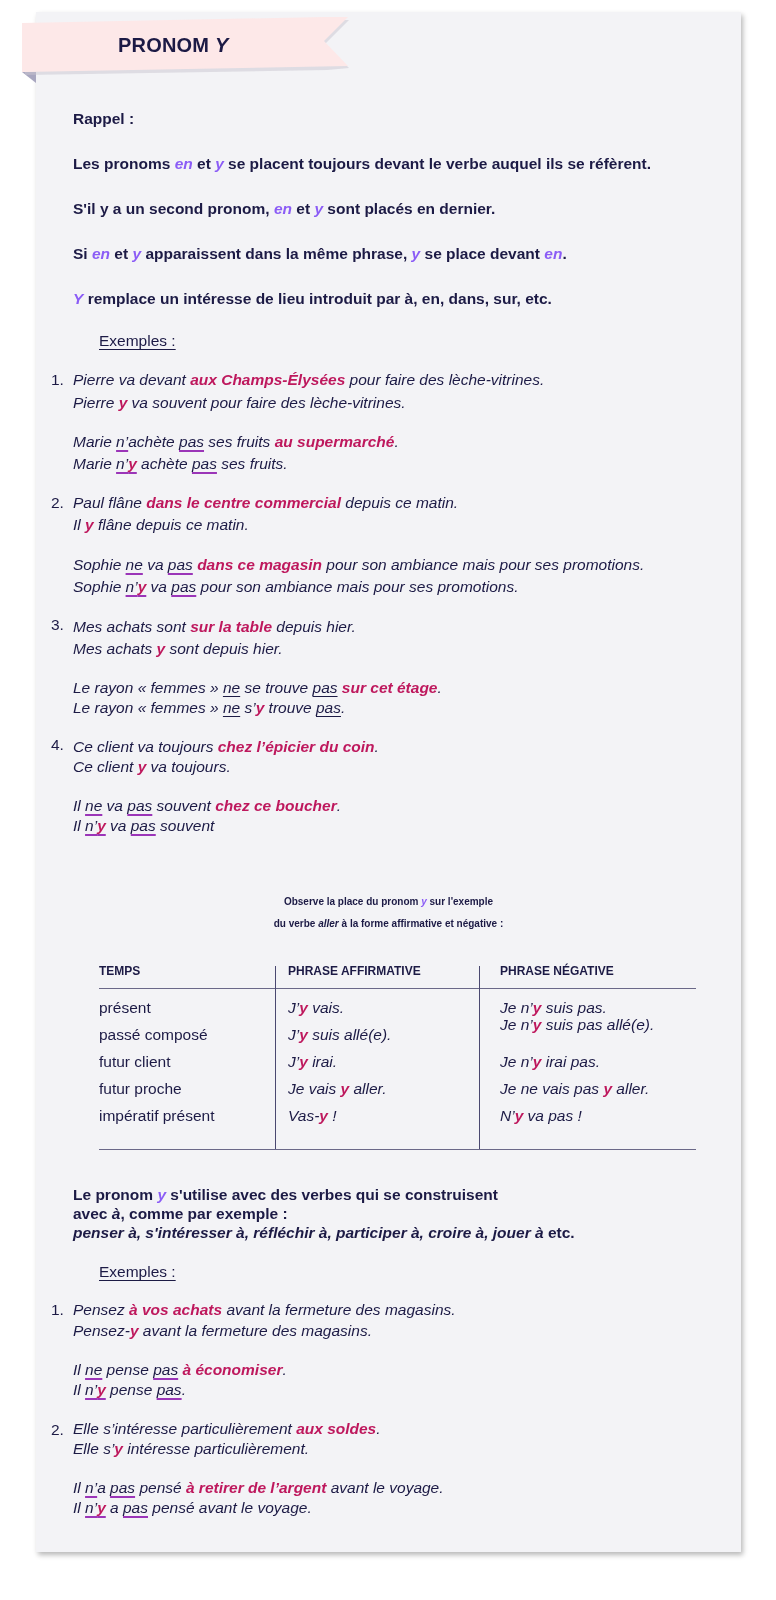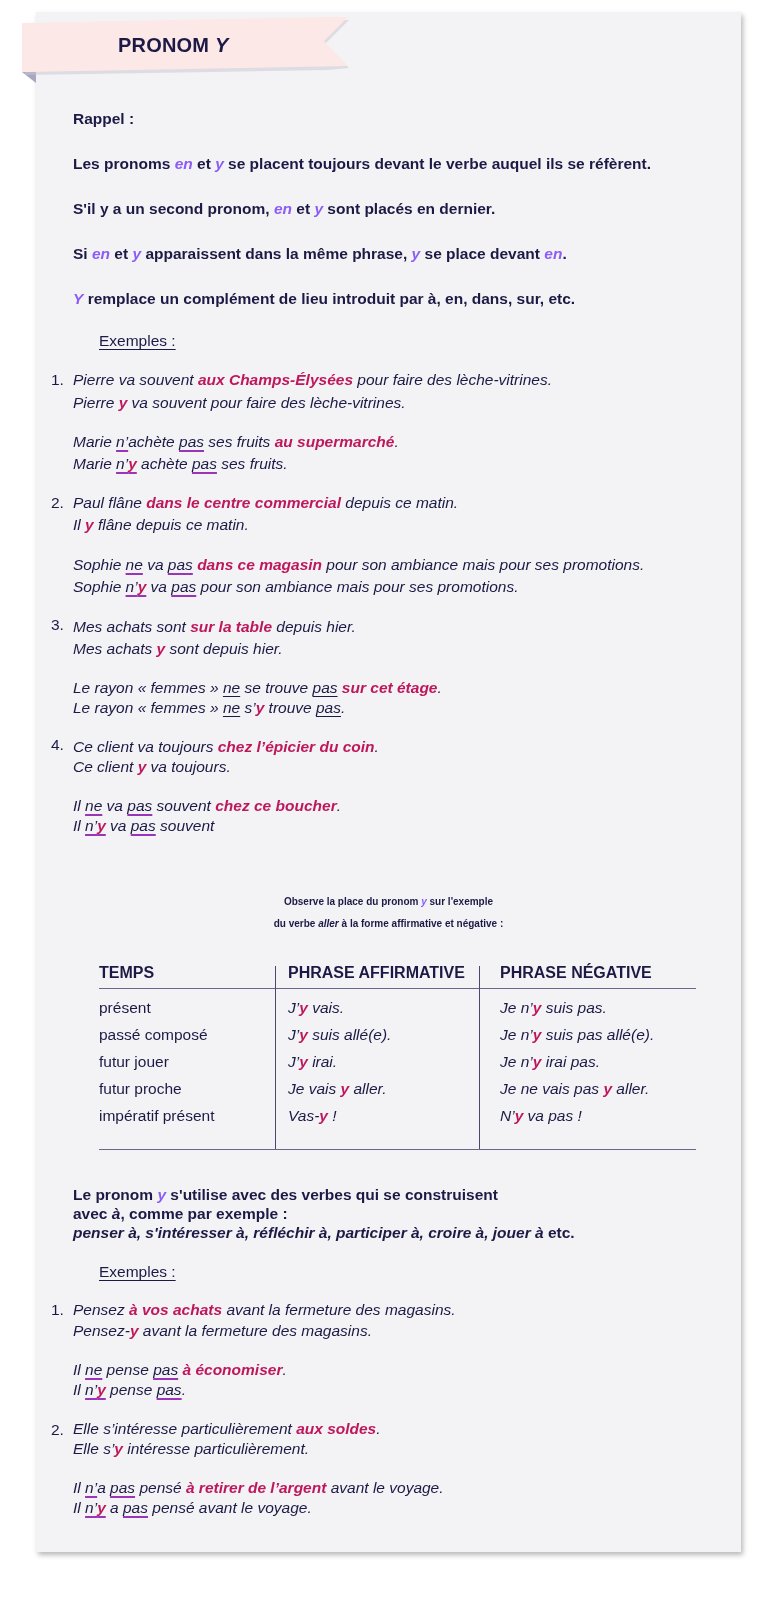--- a/index.html
+++ b/index.html
@@ -16,21 +16,21 @@
   .b { font-weight: bold; }
   .it { font-style: italic; }
   .p { color: #8b5cf6; }
   .pb { color: #be185d; font-weight: bold; }
   .u { text-decoration: underline; text-decoration-color: #9b35b8; text-underline-offset: 3px; text-decoration-thickness: 1.5px; }
   .ud { text-decoration: underline; text-decoration-color: #1c1a45; text-underline-offset: 3px; text-decoration-thickness: 1.2px; }
   .ul { text-decoration: underline; text-underline-offset: 3px; margin-left: 26px; }
   .num { position: absolute; left: 51px; font-size: 15.5px; line-height: 20px; }
   .center { position: absolute; left: 36px; width: 705px; text-align: center; font-size: 10px; font-weight: bold; line-height: 22px; }
   .tbl { position: absolute; left: 99px; top: 960px; width: 597px; height: 191px; }
-  .th { position: absolute; top: 4px; font-size: 16px; font-weight: bold; }
+  .th { position: absolute; top: 4px; font-size: 12px; font-weight: bold; }
   .hline { position: absolute; left: 0; width: 597px; height: 1px; background: #6a6888; }
   .vline { position: absolute; width: 1px; background: #4a4870; }
   .cell { position: absolute; font-size: 15.5px; line-height: 20px; white-space: nowrap; }
   .cell.it { font-style: italic; }
 </style>
 </head>
 <body>
 
 <div class="card"></div>
 
@@ -44,26 +44,26 @@
 </div>
 
 <div class="txt b" style="top:109px">Rappel :</div>
 
 <div class="txt b" style="top:154px"><span>Les pronoms </span><span class="p it">en</span><span> et </span><span class="p it">y</span><span> se placent toujours devant le verbe auquel ils se réfèrent.</span></div>
 
 <div class="txt b" style="top:199px"><span>S'il y a un second pronom, </span><span class="p it">en</span><span> et </span><span class="p it">y</span><span> sont placés en dernier.</span></div>
 
 <div class="txt b" style="top:244px"><span>Si </span><span class="p it">en</span><span> et </span><span class="p it">y</span><span> apparaissent dans la même phrase, </span><span class="p it">y</span><span> se place devant </span><span class="p it">en</span><span>.</span></div>
 
-<div class="txt b" style="top:289px"><span class="p it">Y</span><span> remplace un complément de lieu introduit par à, en, dans, sur, etc.</span></div>
+<div class="txt b" style="top:289px"><span class="p it">Y</span><span> remplace un intéresse de lieu introduit par à, en, dans, sur, etc.</span></div>
 
 <div class="txt ul" style="top:331px">Exemples :</div>
 
 <div class="num" style="top:370px">1.</div>
-<div class="txt it" style="top:370px"><span>Pierre va souvent </span><span class="pb">aux Champs-Élysées</span><span> pour faire des lèche-vitrines.</span></div>
+<div class="txt it" style="top:370px"><span>Pierre va devant </span><span class="pb">aux Champs-Élysées</span><span> pour faire des lèche-vitrines.</span></div>
 <div class="txt it" style="top:393px"><span>Pierre </span><span class="pb">y</span><span> va souvent pour faire des lèche-vitrines.</span></div>
 <div class="txt it" style="top:432px"><span>Marie </span><span class="u">n’</span><span>achète </span><span class="u">pas</span><span> ses fruits </span><span class="pb">au supermarché</span><span>.</span></div>
 <div class="txt it" style="top:454px"><span>Marie </span><span class="u"><span>n’</span><span class="pb">y</span></span><span> achète </span><span class="u">pas</span><span> ses fruits.</span></div>
 
 <div class="num" style="top:493px">2.</div>
 <div class="txt it" style="top:493px"><span>Paul flâne </span><span class="pb">dans le centre commercial</span><span> depuis ce matin.</span></div>
 <div class="txt it" style="top:515px"><span>Il </span><span class="pb">y</span><span> flâne depuis ce matin.</span></div>
 <div class="txt it" style="top:555px"><span>Sophie </span><span class="u">ne</span><span> va </span><span class="u">pas</span><span> </span><span class="pb">dans ce magasin</span><span> pour son ambiance mais pour ses promotions.</span></div>
 <div class="txt it" style="top:577px"><span>Sophie </span><span class="u"><span>n’</span><span class="pb">y</span></span><span> va </span><span class="u">pas</span><span> pour son ambiance mais pour ses promotions.</span></div>
 
@@ -90,23 +90,23 @@
   <div class="hline" style="top:189px"></div>
   <div class="vline" style="left:176px; top:6px; height:183px"></div>
   <div class="vline" style="left:380px; top:6px; height:183px"></div>
 
   <div class="cell" style="left:0; top:38px">présent</div>
   <div class="cell it" style="left:189px; top:38px"><span>J’</span><span class="pb">y</span><span> vais.</span></div>
   <div class="cell it" style="left:401px; top:38px"><span>Je n’</span><span class="pb">y</span><span> suis pas.</span></div>
 
   <div class="cell" style="left:0; top:65px">passé composé</div>
   <div class="cell it" style="left:189px; top:65px"><span>J’</span><span class="pb">y</span><span> suis allé(e).</span></div>
-  <div class="cell it" style="left:401px; top:65px"><span>Je n’</span><span class="pb">y</span><span> suis pas allé(e).</span></div>
+  <div class="cell it" style="left:401px; top:55px"><span>Je n’</span><span class="pb">y</span><span> suis pas allé(e).</span></div>
 
-  <div class="cell" style="left:0; top:92px">futur jouer</div>
+  <div class="cell" style="left:0; top:92px">futur client</div>
   <div class="cell it" style="left:189px; top:92px"><span>J’</span><span class="pb">y</span><span> irai.</span></div>
   <div class="cell it" style="left:401px; top:92px"><span>Je n’</span><span class="pb">y</span><span> irai pas.</span></div>
 
   <div class="cell" style="left:0; top:119px">futur proche</div>
   <div class="cell it" style="left:189px; top:119px"><span>Je vais </span><span class="pb">y</span><span> aller.</span></div>
   <div class="cell it" style="left:401px; top:119px"><span>Je ne vais pas </span><span class="pb">y</span><span> aller.</span></div>
 
   <div class="cell" style="left:0; top:146px">impératif présent</div>
   <div class="cell it" style="left:189px; top:146px"><span>Vas-</span><span class="pb">y</span><span> !</span></div>
   <div class="cell it" style="left:401px; top:146px"><span>N’</span><span class="pb">y</span><span> va pas !</span></div>

